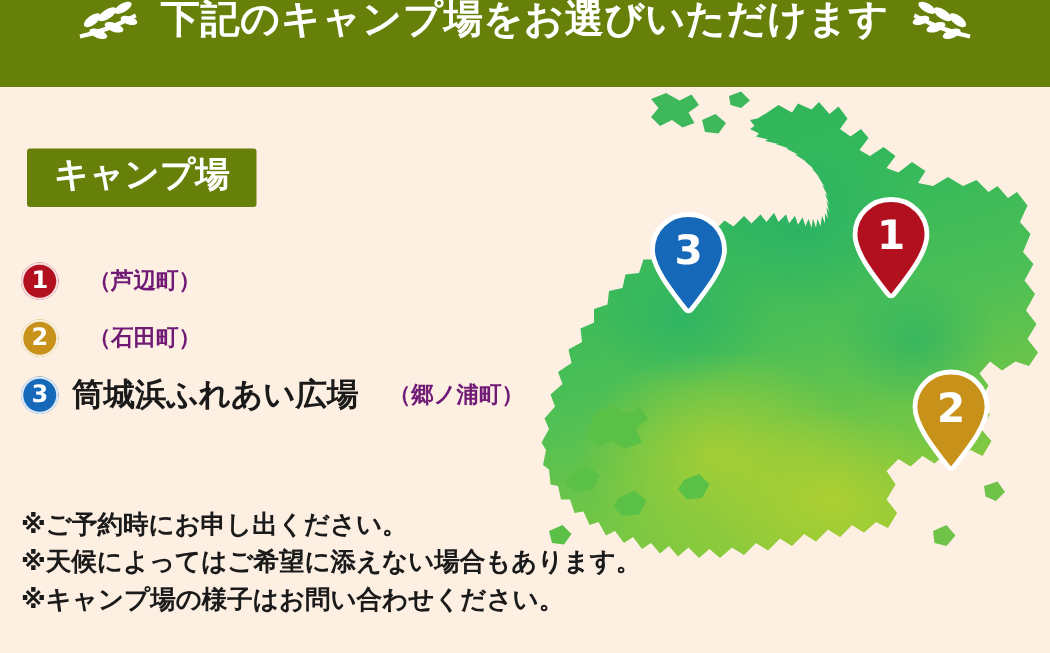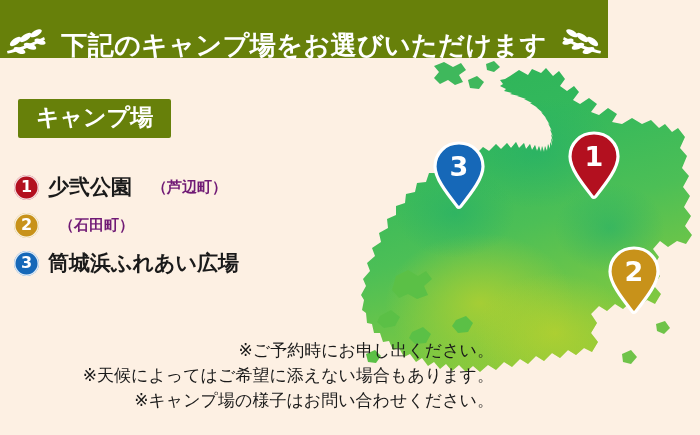--- a/index.html
+++ b/index.html
@@ -20,25 +20,25 @@
     height: 435px;
     background: #FDF0E3;
     overflow: hidden;
   }
 
   
   .header-band {
     position: absolute;
     left: 0;
     top: 0;
-    width: 608px;
+    width: 700px;
     height: 58px;
     background: #67800A;
     display: flex;
-    align-items: flex-end;
+    align-items: flex-start;
     justify-content: center;
     gap: 14px;
     box-sizing: border-box;
   }
   .header-title {
     color: #FFFFFF;
     font-size: 26px;
     font-weight: bold;
     letter-spacing: 0.5px;
     line-height: 1;
@@ -123,25 +123,24 @@
   }
 
   .notes {
     position: absolute;
     left: 14px;
     top: 280px;
     width: 480px;
   }
   .note-line {
     font-size: 17px;
-    font-weight: normal;
+    font-weight: bold;
     color: #1A1A1A;
     line-height: 25px;
     white-space: nowrap;
-    text-align: right;
   }
 
   
   .map-wrap {
     position: absolute;
     left: 360px;
     top: 58px;
     width: 340px;
     height: 377px;
   }
@@ -282,32 +281,32 @@
   </div>
 
   <div class="left-panel">
 
     <div class="badge">キャンプ場</div>
 
     <div class="camp-list">
 
       <div class="camp-item">
         <span class="num-circle c1">1</span>
-        <span class="camp-name">少弐公園</span>
         <span class="camp-town">（芦辺町）</span>
       </div>
 
       <div class="camp-item">
         <span class="num-circle c2">2</span>
         <span class="camp-town">（石田町）</span>
       </div>
 
       <div class="camp-item">
         <span class="num-circle c3">3</span>
         <span class="camp-name">筒城浜ふれあい広場</span>
+        <span class="camp-town">（郷ノ浦町）</span>
       </div>
 
     </div>
 
     <div class="notes">
       <div class="note-line">※ご予約時にお申し出ください。</div>
       <div class="note-line">※天候によってはご希望に添えない場合もあります。</div>
       <div class="note-line">※キャンプ場の様子はお問い合わせください。</div>
     </div>
 

